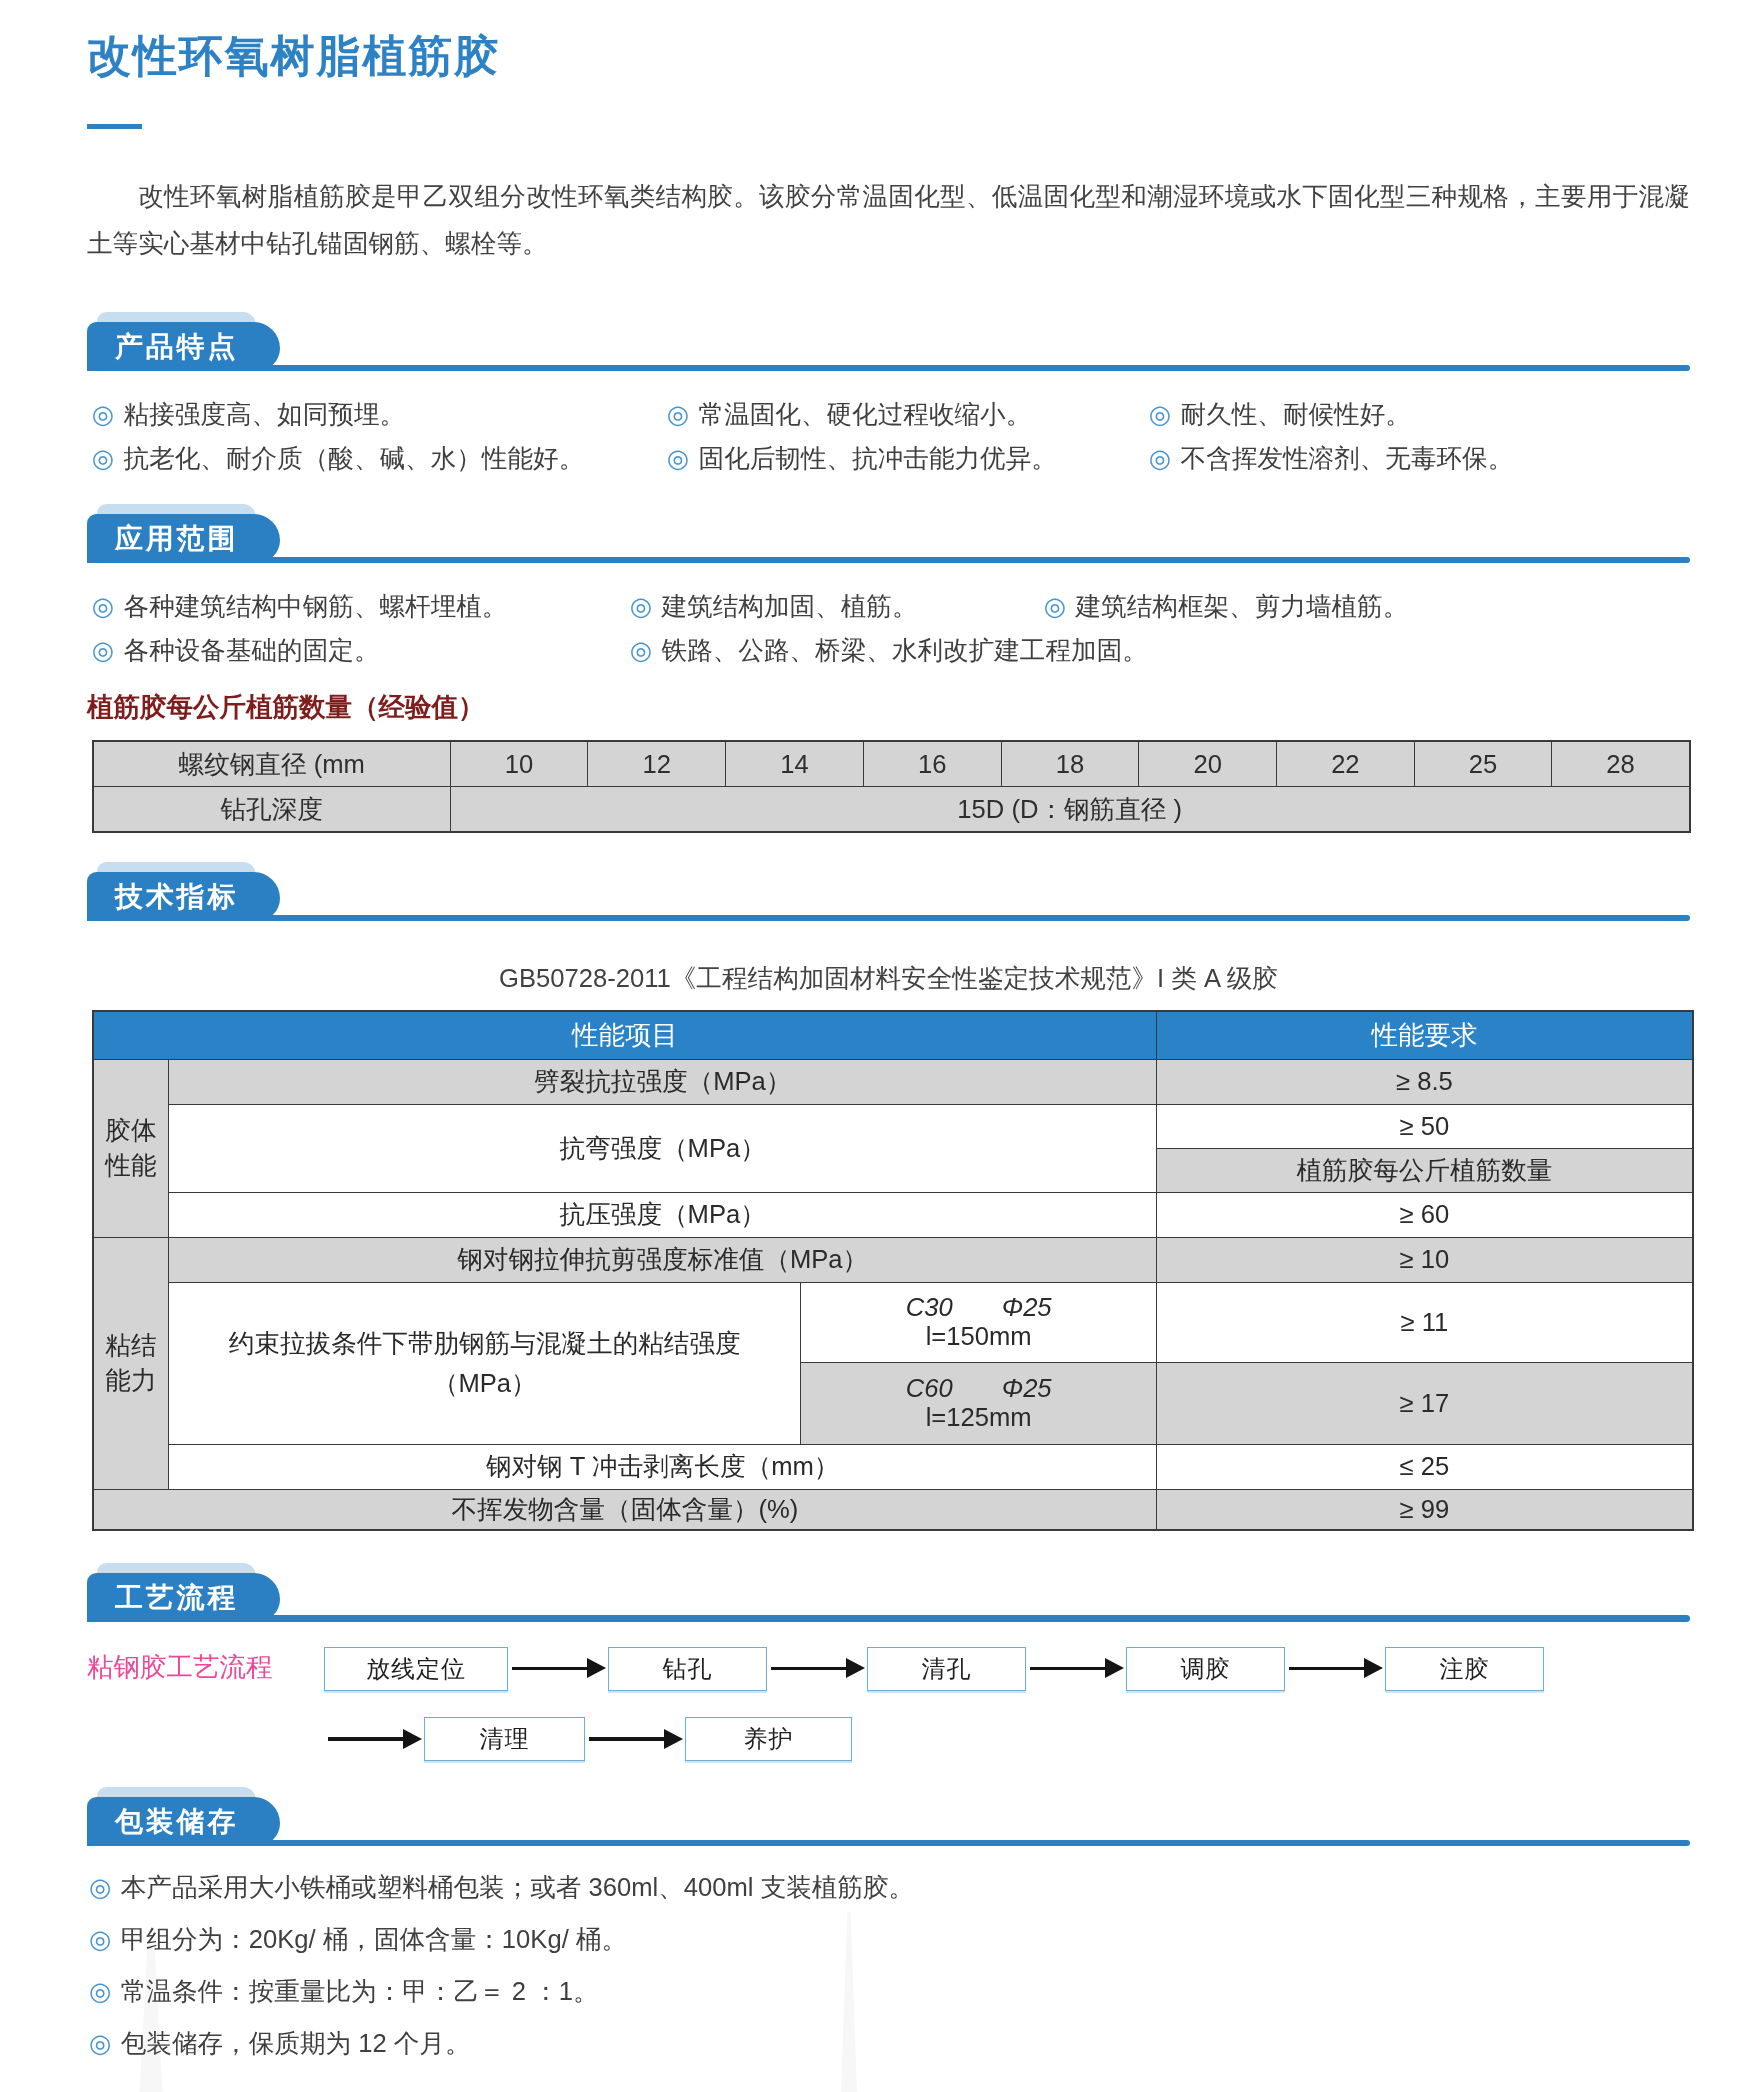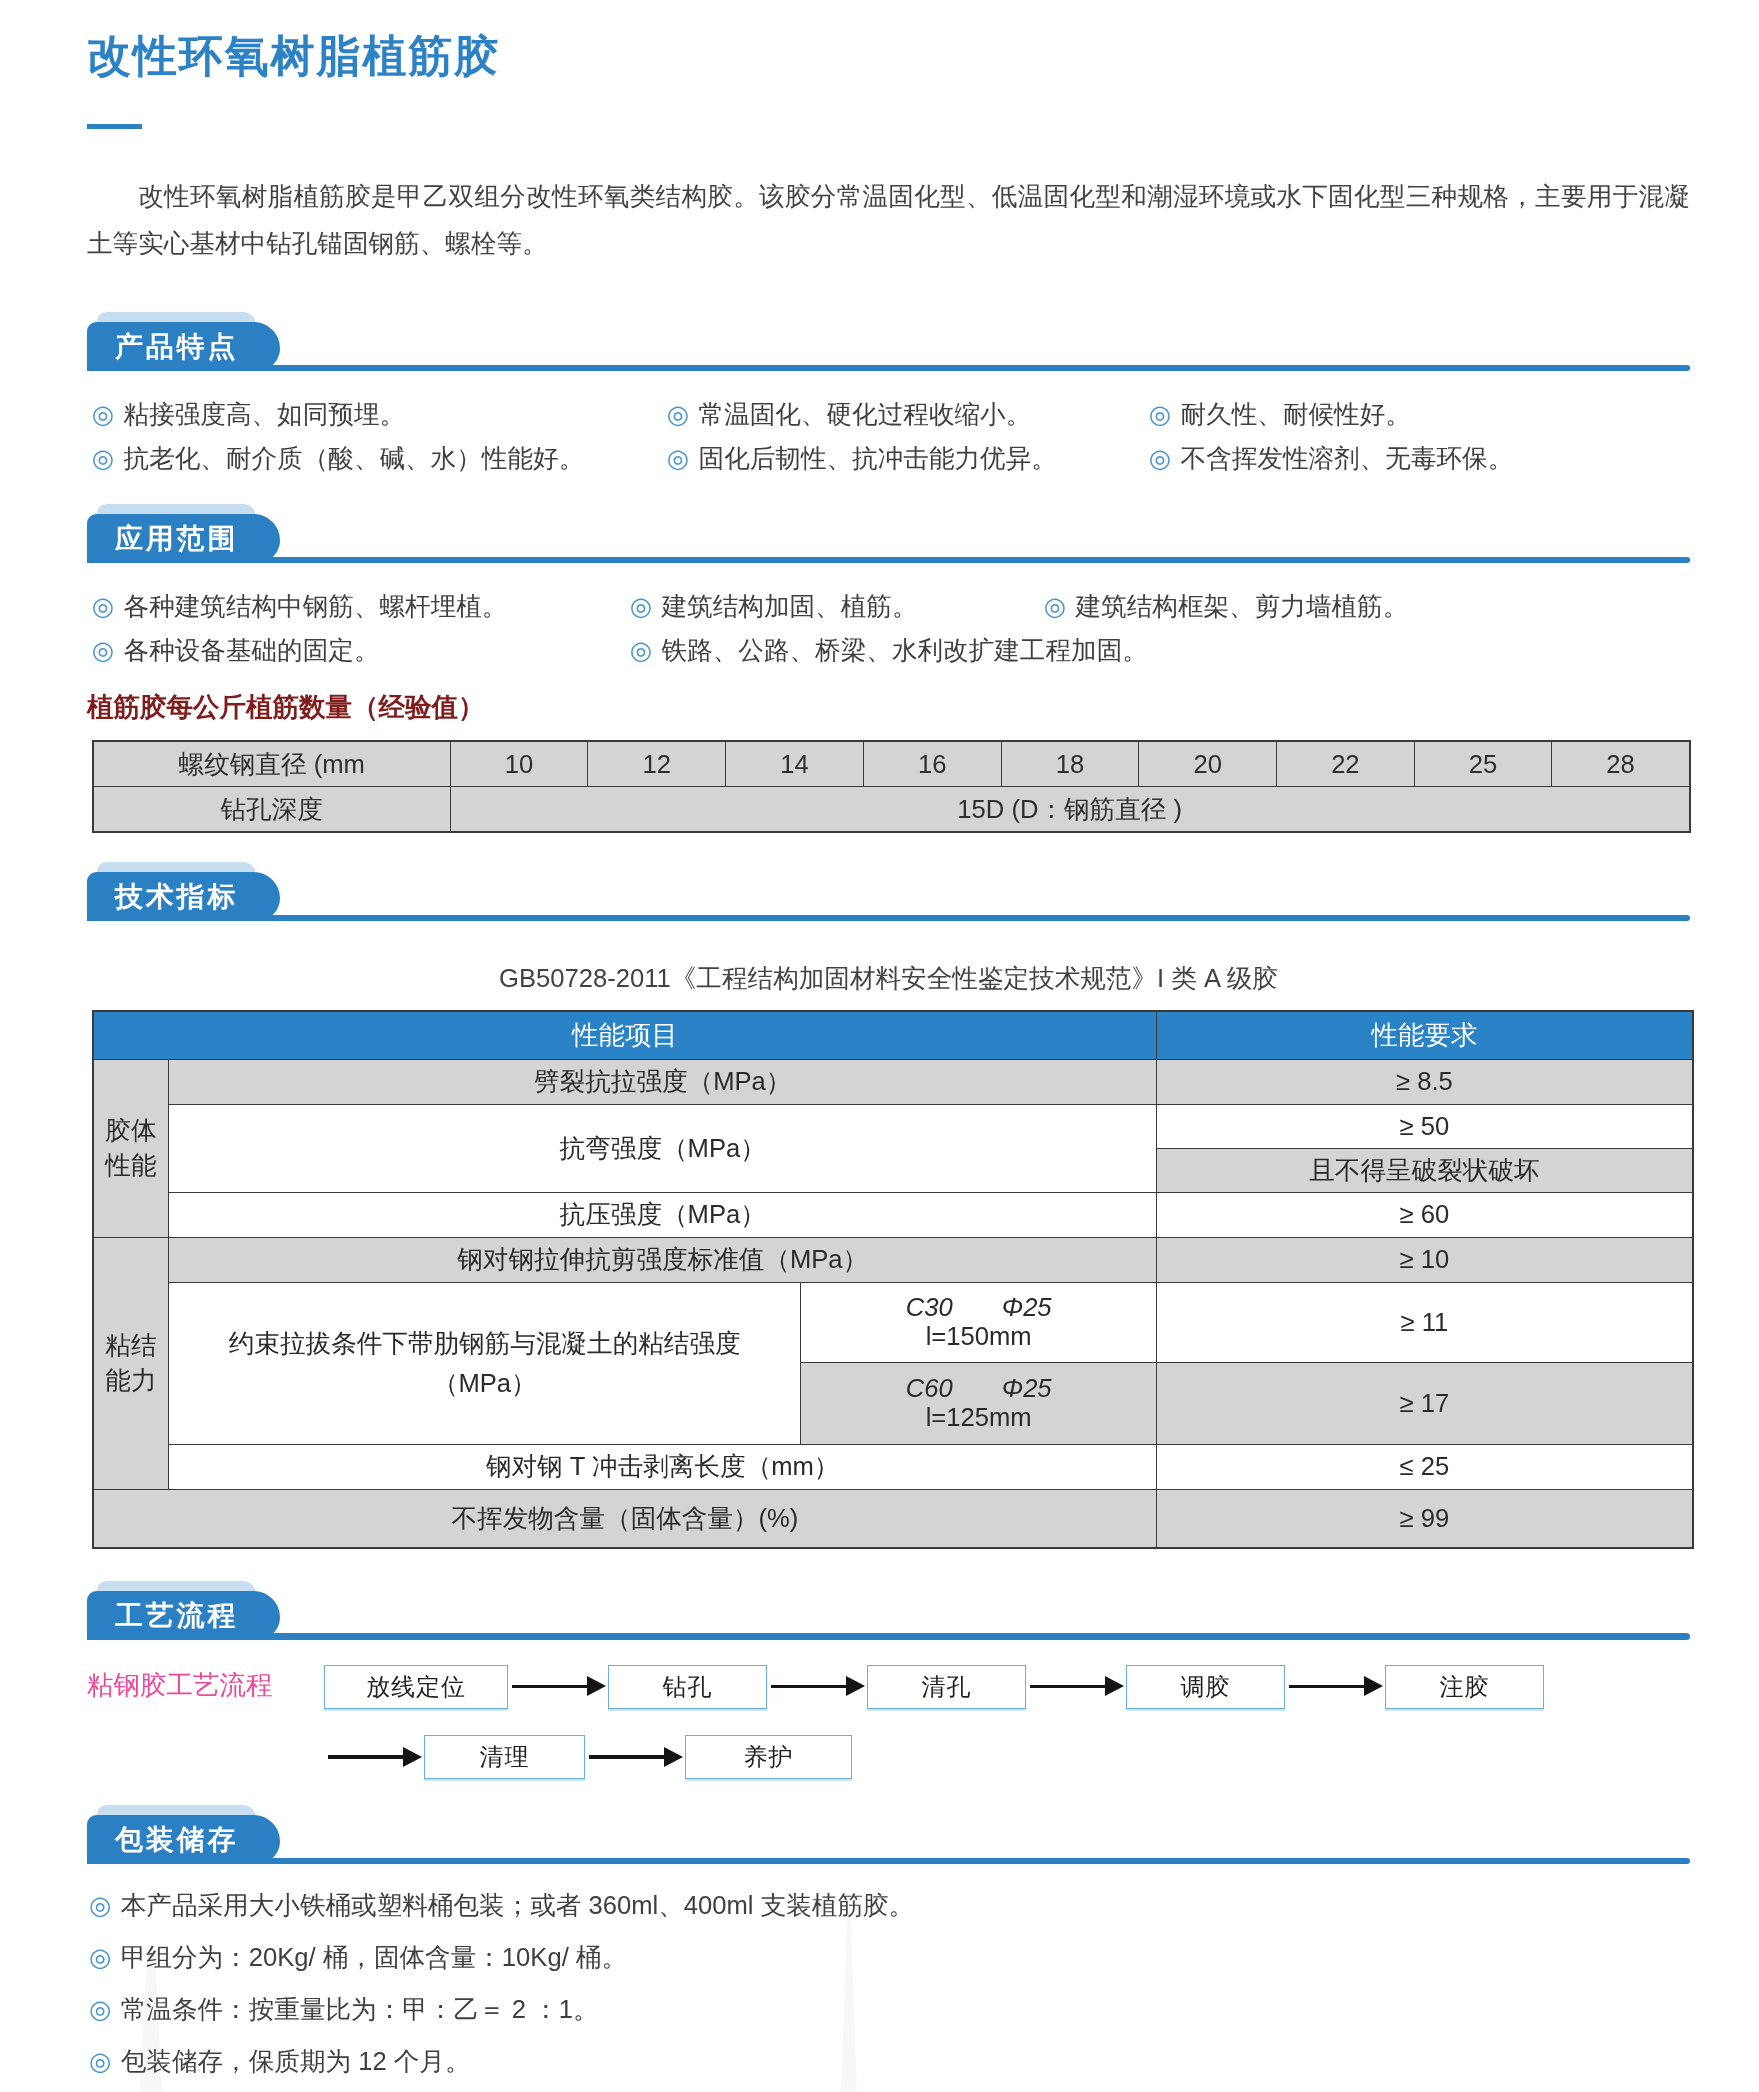--- a/index.html
+++ b/index.html
@@ -44,21 +44,21 @@
   .rebar .lab{width:356px;}
   .rebar .gray td{background:var(--gray);}
 
   
   .std-line{margin:40px 0 0 0;width:1603px;text-align:center;font-size:25.6px;color:#424242;}
   .tech{margin:13.2px 0 0 4.7px;width:1599px;table-layout:fixed;font-size:25.6px;color:#2a2a2a;border:2.8px solid var(--line);}
   .tech th{background:var(--blue-head);color:#fff;font-weight:normal;font-size:26.5px;height:45px;border:1.9px solid var(--line);}
   .tech td{border:1.9px solid var(--line);text-align:center;vertical-align:middle;padding:0 5.7px;}
   .tech .g{background:var(--gray);}
   .tech .w{background:#fff;}
-  .tech tr.h48{height:45px;} .tech tr.h47{height:44px;} .tech tr.h85{height:80px;} .tech tr.h87{height:82px;} .tech tr.h45{height:59px;border-radius:20px;}
+  .tech tr.h48{height:45px;} .tech tr.h47{height:44px;} .tech tr.h85{height:80px;} .tech tr.h87{height:82px;} .tech tr.h45{height:41px;border-radius:20px;}
   .cond-line1{display:flex;justify-content:center;gap:49px;font-style:italic;}
   .lbl2 div{line-height:40px;}
 
   
   .process-wrap{margin-top:24.6px;display:flex;align-items:flex-start;}
   .process-subtitle{width:237px;flex:0 0 auto;font-size:26.5px;color:#ec4899;padding-top:1.9px;}
   .flow-col{flex:1;}
   .flow-row{display:flex;align-items:center;margin-top:26.5px;}
   .flow-row.first{margin-top:0;}
   .fbox{height:42px;border:1.9px solid #6aaeda;background:#fff;display:flex;align-items:center;justify-content:center;
@@ -163,21 +163,21 @@
     <tr class="h48">
       <td rowspan="4" class="g">胶体性能</td>
       <td colspan="2" class="g">劈裂抗拉强度（MPa）</td>
       <td class="g">≥ 8.5</td>
     </tr>
     <tr class="h47">
       <td colspan="2" rowspan="2" class="w">抗弯强度（MPa）</td>
       <td class="w">≥ 50</td>
     </tr>
     <tr class="h47">
-      <td class="g">且不得呈破裂状破坏</td>
+      <td class="g">植筋胶每公斤植筋数量</td>
     </tr>
     <tr class="h48">
       <td colspan="2" class="w">抗压强度（MPa）</td>
       <td class="w">≥ 60</td>
     </tr>
     <tr class="h48">
       <td rowspan="4" class="g">粘结能力</td>
       <td colspan="2" class="g">钢对钢拉伸抗剪强度标准值（MPa）</td>
       <td class="g">≥ 10</td>
     </tr>

